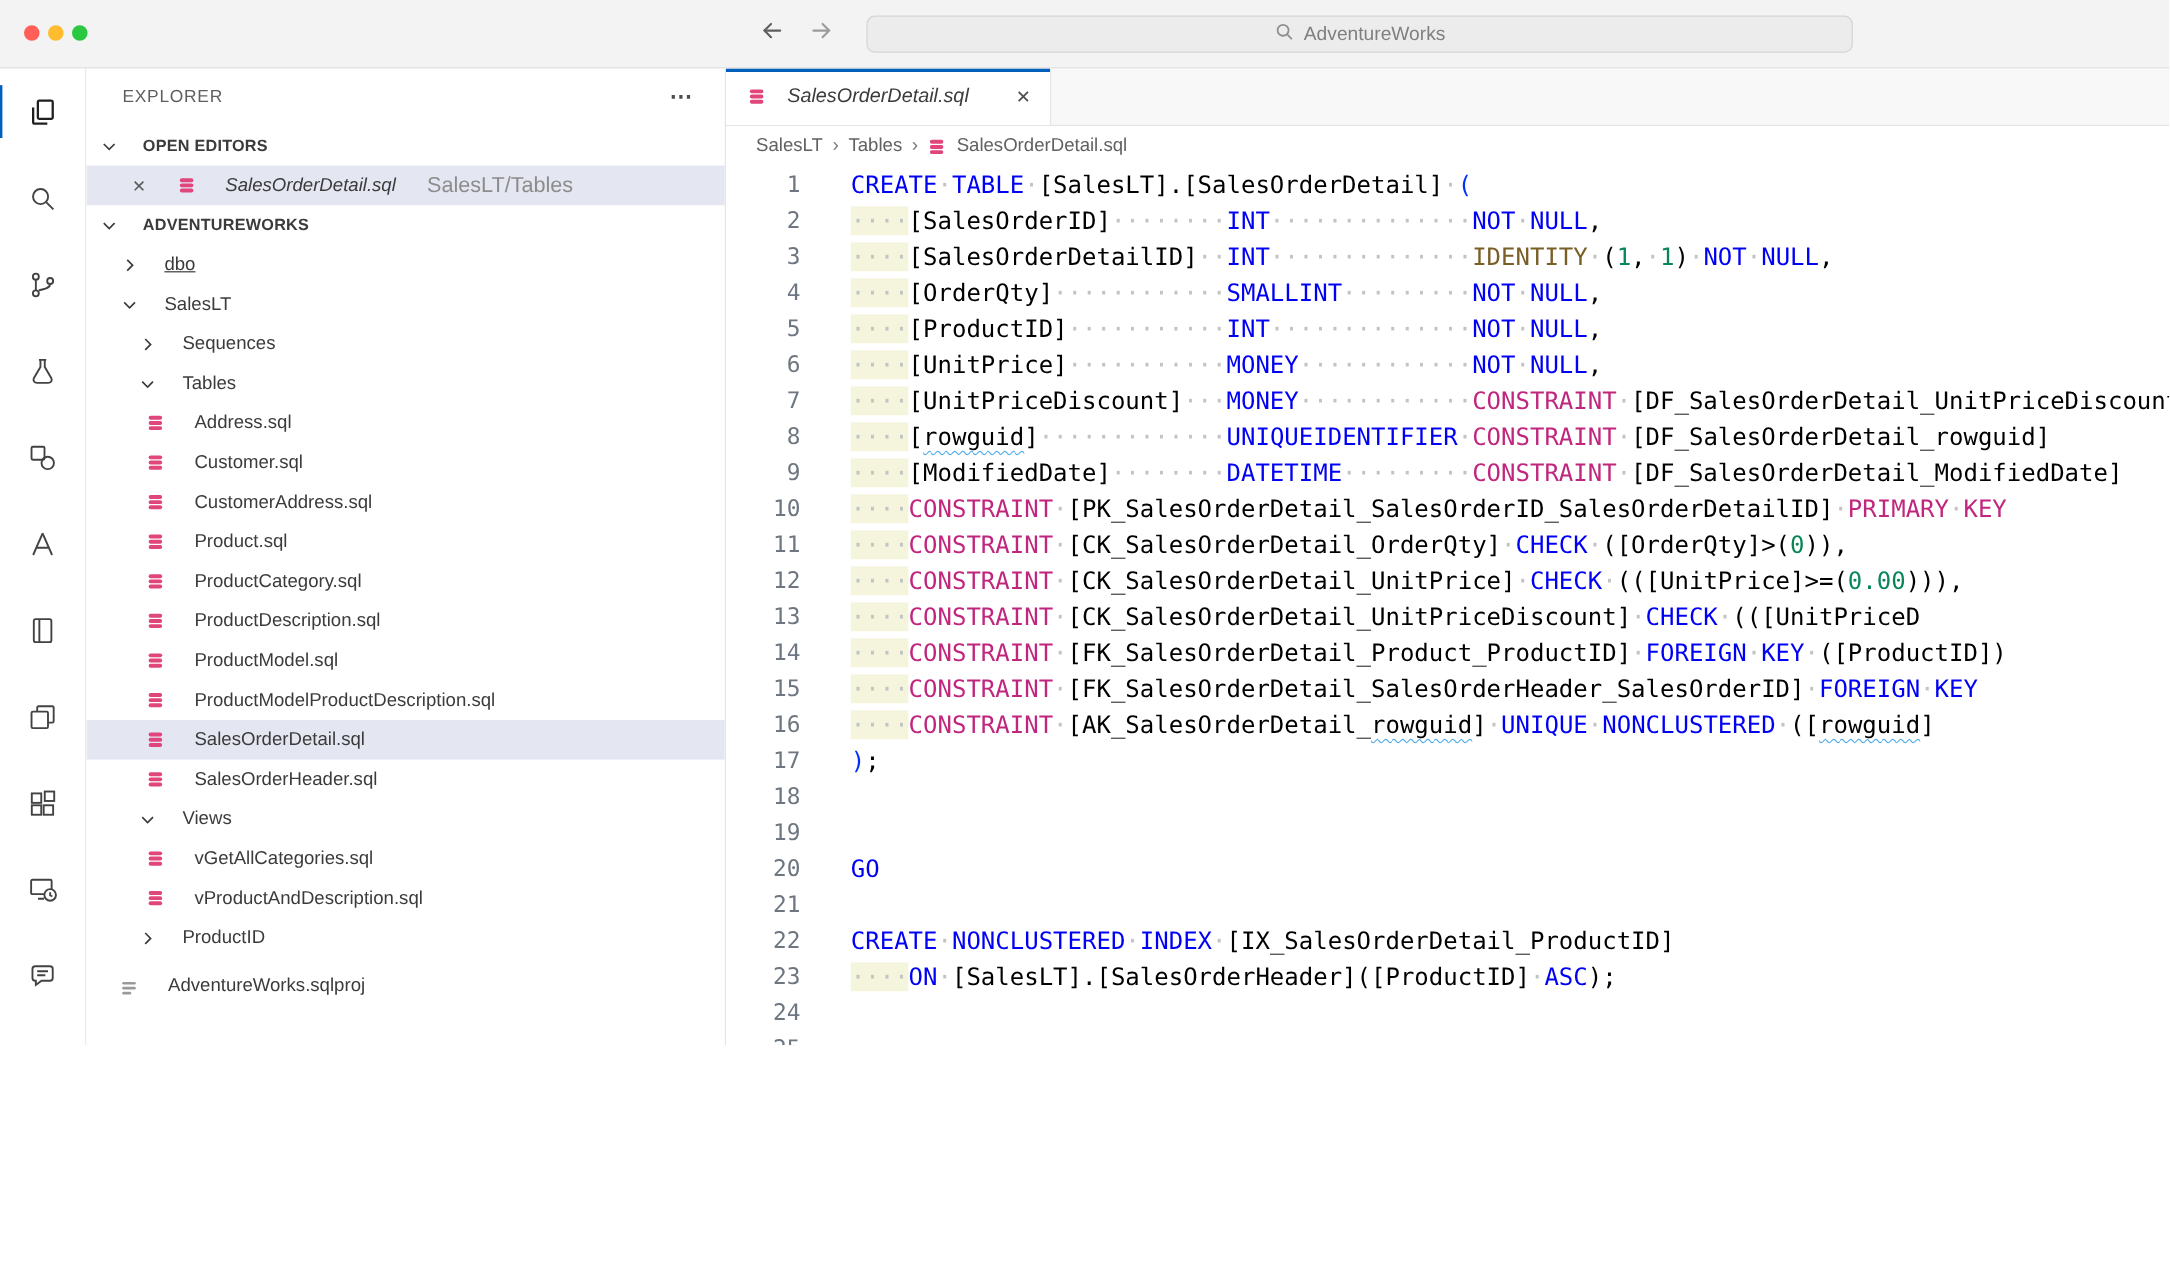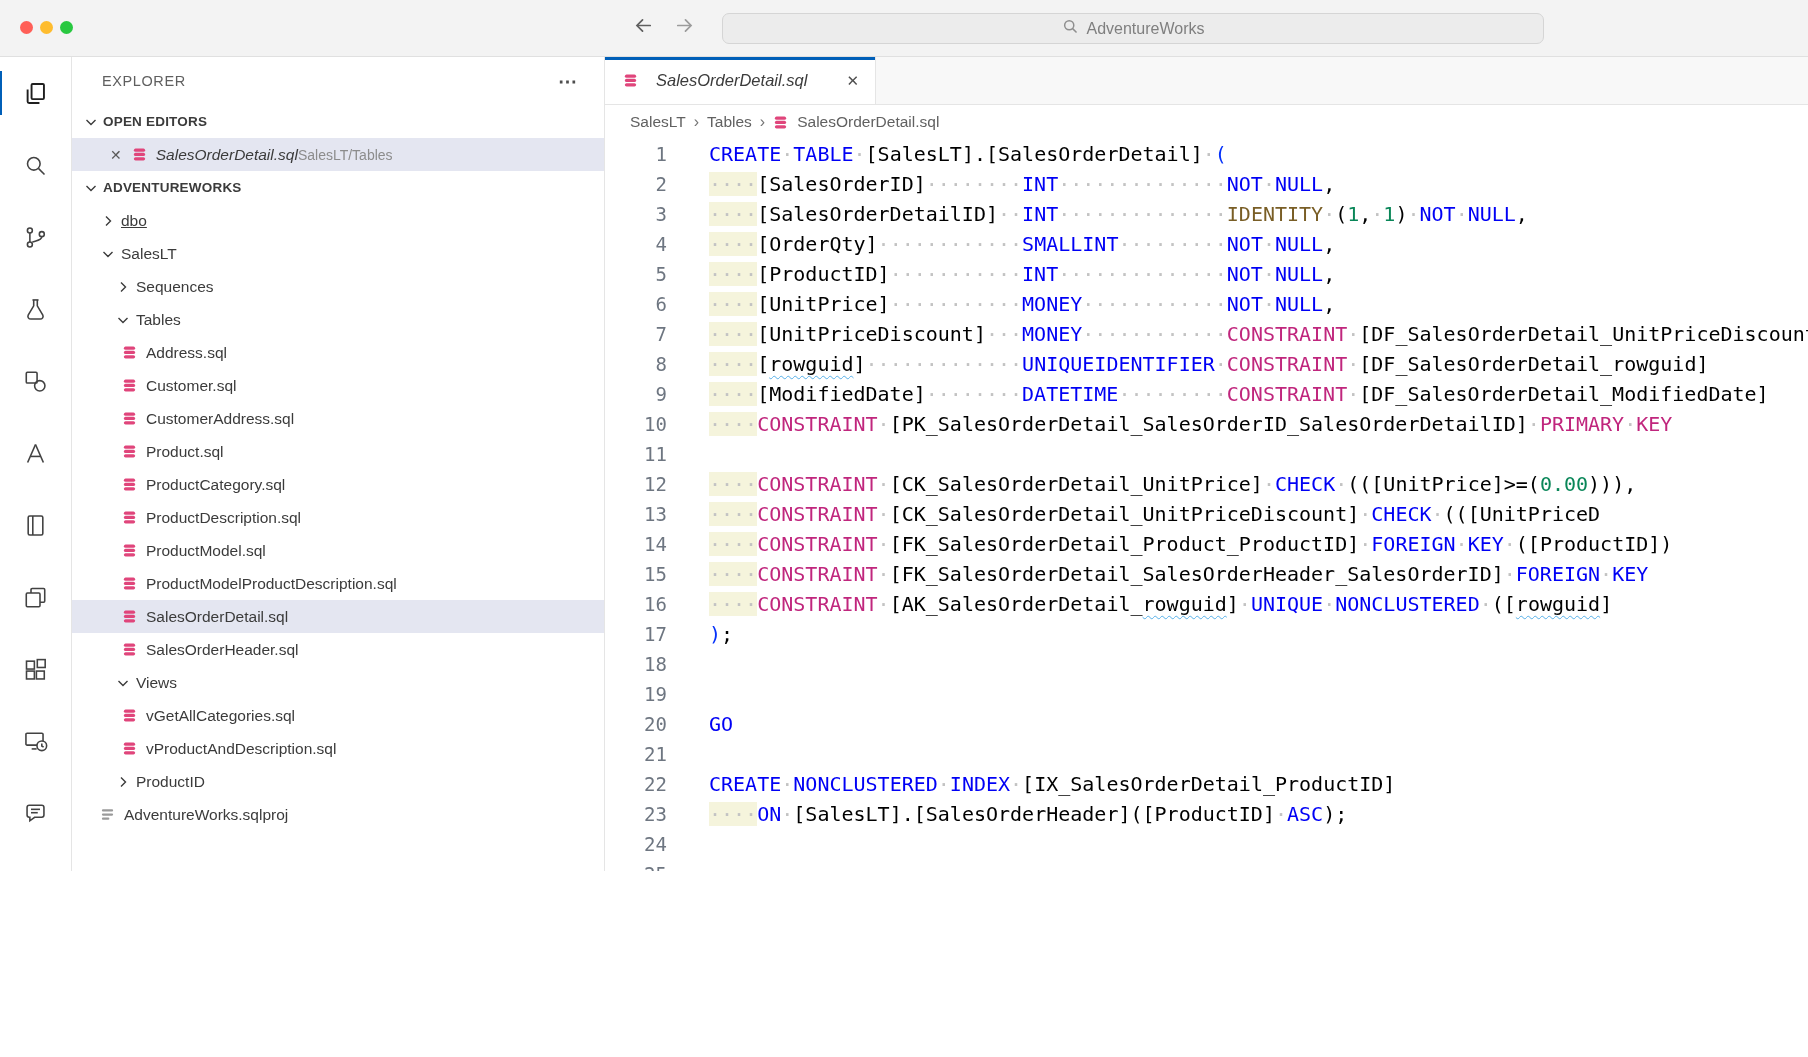--- a/index.html
+++ b/index.html
@@ -27,29 +27,29 @@
   .ab-item { position: relative; width: 71px; height: 72px; display: flex; align-items: center; justify-content: center; cursor: pointer; }
   .ab-item svg { stroke: #424242; fill: none; stroke-width: 1.4; }
   .ab-item.active svg { stroke: #1f1f1f; stroke-width: 1.7; }
   .ab-item.active::before { content: ""; position: absolute; left: 0; top: 14px; width: 2px; height: 44px; background: #005FB8; }
 
   
   .sidebar { width: 533px; flex: none; border-right: 1px solid #e5e5e5; background: #ffffff; overflow: hidden; }
   .sidebar-title { height: 48px; display: flex; align-items: center; padding: 0 26px 0 30px;
     color: #5f5f5f; font-size: 14.5px; letter-spacing: 0.6px; }
   .more { margin-left: auto; color: #4d4d4d; font-size: 19px; font-weight: bold; letter-spacing: 1px; cursor: pointer; }
-  .row { height: 33px; display: flex; align-items: center; font-size: 15.5px; color: #3b3b3b; cursor: pointer; white-space: nowrap; }
+  .row { height: 33px; display: flex; align-items: center; font-size: 15.5px; color: #3b3b3b; cursor: pointer; white-space: nowrap; gap: 16px; }
   .row.selected { background: #e4e6f1; }
   .section-header { font-weight: 700; font-size: 13.5px; color: #3b3b3b; letter-spacing: 0.2px; padding-left: 11px; }
   .section-header .chev { margin-right: 4px; display: inline-flex; }
   .chev svg { stroke: #3b3b3b; fill: none; stroke-width: 1.4; }
   .oe-close { margin: 0 10px 0 38px; color: #5a5a5a; font-size: 14px; }
   .itemicon { display: inline-flex; margin-right: 9px; flex: none; }
   .oe-label { font-style: italic; }
-  .oe-desc { color: #8c8c8c; font-size: 14px; }
+  .oe-desc { margin-left: 10px; color: #8c8c8c; font-size: 18px; }
   .tree-chev { width: 16px; margin-right: 5px; display: inline-flex; flex: none; }
 
   
   .editor { flex: 1; display: flex; flex-direction: column; background: #fff; overflow: hidden; }
   .tabbar { height: 48px; flex: none; background: #f8f8f8; border-bottom: 1px solid #e5e5e5; display: flex; }
   .tab { position: relative; display: flex; align-items: center; gap: 9px; padding: 0 16px 0 18px;
     background: #ffffff; border-right: 1px solid #e5e5e5; min-width: 271px; cursor: pointer; }
   .tab.active::before { content: ""; position: absolute; left: 0; right: 0; top: 0; height: 2.5px; background: #005FB8; }
   .tab-label { font-size: 16.5px; font-style: italic; color: #3b3b3b; }
   .tab-close { margin-left: auto; color: #4f4f4f; font-size: 15px; }
@@ -385,21 +385,21 @@
             <span>vProductAndDescription.sql</span>
           </div>
           <div class="row" style="padding-left: 43px;">
             <span class="tree-chev chev">
               <svg width="16" height="16" viewBox="0 0 16 16">
                 <path d="M6 3.5L10.5 8 6 12.5" fill="none"></path>
               </svg>
             </span>
             <span>ProductID</span>
           </div>
-          <div class="row" style="padding-left: 28px;">
+          <div class="row" style="padding-left: 28px; align-items: flex-end;">
             <span class="itemicon">
               <svg width="15" height="15" viewBox="0 0 16 16">
                 <rect x="2" y="2.4" width="12" height="2.4" rx="1.2" fill="#9a9a9a"></rect>
                 <rect x="2" y="6.8" width="12" height="2.4" rx="1.2" fill="#9a9a9a"></rect>
                 <rect x="2" y="11.2" width="8" height="2.4" rx="1.2" fill="#9a9a9a"></rect>
               </svg>
             </span>
             <span>AdventureWorks.sqlproj</span>
           </div>
         </div>
@@ -469,20 +469,21 @@
           <div class="line">
             <span class="ln">9</span>
             <span class="lc"><span class="seg w y">····</span><span class="seg d">[ModifiedDate]</span><span class="seg w">········</span><span class="seg k">DATETIME</span><span class="seg w">·········</span><span class="seg m">CONSTRAINT</span><span class="seg w">·</span><span class="seg d">[DF_SalesOrderDetail_ModifiedDate]</span></span>
           </div>
           <div class="line">
             <span class="ln">10</span>
             <span class="lc"><span class="seg w y">····</span><span class="seg m">CONSTRAINT</span><span class="seg w">·</span><span class="seg d">[PK_SalesOrderDetail_SalesOrderID_SalesOrderDetailID]</span><span class="seg w">·</span><span class="seg m">PRIMARY</span><span class="seg w">·</span><span class="seg m">KEY</span></span>
           </div>
           <div class="line">
             <span class="ln">11</span>
+            <span class="lc"><span class="seg w y">····</span><span class="seg m">CONSTRAINT</span><span class="seg w">·</span><span class="seg d">[CK_SalesOrderDetail_OrderQty]</span><span class="seg w">·</span><span class="seg k">CHECK</span><span class="seg w">·</span><span class="seg d">([OrderQty]&gt;(</span><span class="seg n">0</span><span class="seg d">)),</span></span>
           </div>
           <div class="line">
             <span class="ln">12</span>
             <span class="lc"><span class="seg w y">····</span><span class="seg m">CONSTRAINT</span><span class="seg w">·</span><span class="seg d">[CK_SalesOrderDetail_UnitPrice]</span><span class="seg w">·</span><span class="seg k">CHECK</span><span class="seg w">·</span><span class="seg d">(([UnitPrice]&gt;=(</span><span class="seg n">0.00</span><span class="seg d">))),</span></span>
           </div>
           <div class="line">
             <span class="ln">13</span>
             <span class="lc"><span class="seg w y">····</span><span class="seg m">CONSTRAINT</span><span class="seg w">·</span><span class="seg d">[CK_SalesOrderDetail_UnitPriceDiscount]</span><span class="seg w">·</span><span class="seg k">CHECK</span><span class="seg w">·</span><span class="seg d">(([UnitPriceD</span></span>
           </div>
           <div class="line">

